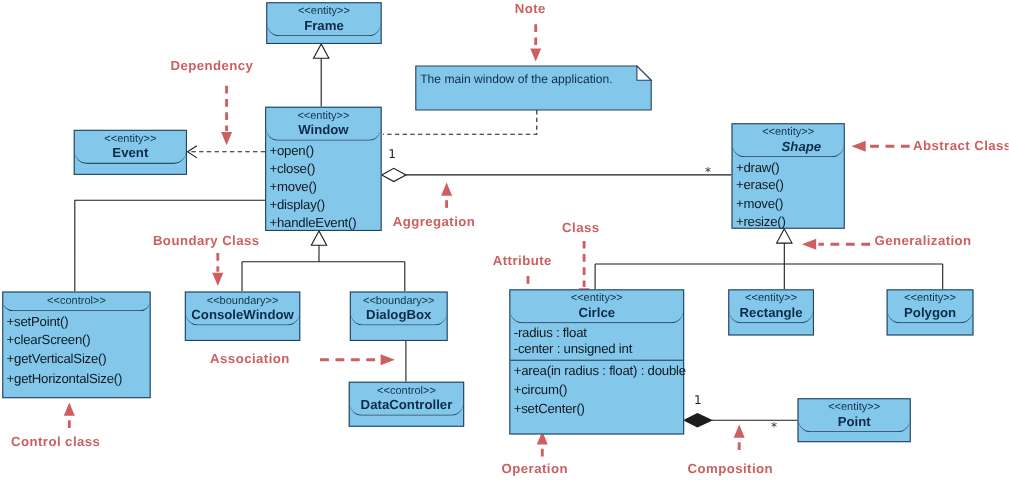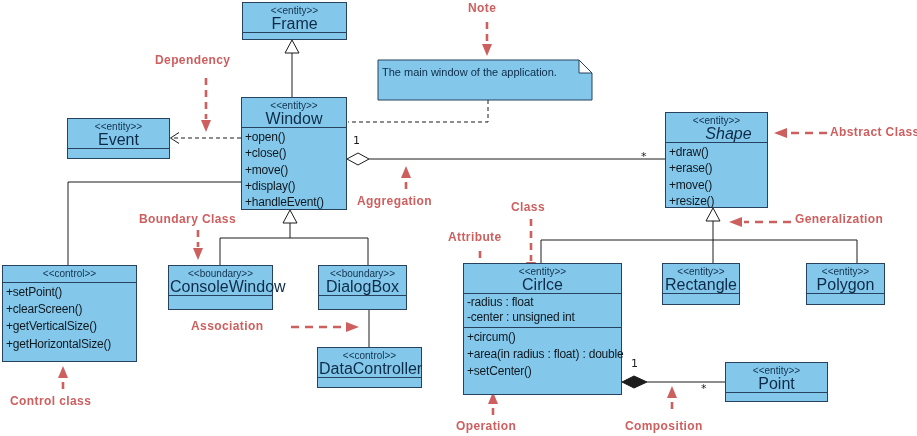--- a/index.html
+++ b/index.html
@@ -3,23 +3,23 @@
 <meta charset="utf-8">
 <style>
   html,body{margin:0;padding:0;background:#fff;}
   #canvas{position:relative;width:917px;height:436px;background:#ffffff;overflow:hidden;
           font-family:"Liberation Sans",sans-serif;}
   #wires{position:absolute;left:0;top:0;width:917px;height:436px;}
 
   
   .cls{position:absolute;background:#83C8EA;border:1px solid #27425F;box-sizing:border-box;
        display:flex;flex-direction:column;}
-  .hd{text-align:center;border-bottom:1px solid #27425F;padding:2px 1px 2px;}
+  .hd{text-align:center;border-bottom:1px solid #27425F;padding:2px 1px 2px;border-radius:11px;}
   .st{font-size:10px;line-height:12px;color:#13324F;white-space:nowrap;}
-  .nm{font-size:16px;line-height:13px;font-weight:normal;color:#0D2B49;white-space:nowrap;}
+  .nm{font-size:12px;line-height:13px;font-weight:bold;color:#0D2B49;white-space:nowrap;}
   .it .nm{font-style:italic;padding-left:24px;}
   .mem{padding:1px 3px;font-size:12px;letter-spacing:-0.2px;color:#101820;}
   .mem div{line-height:16.3px;white-space:nowrap;}
   .dcv div,.cirops div{line-height:17.2px;}
   .cirattrs div{line-height:15.4px;}
   .attrs{border-bottom:1px solid #27425F;}
   .empty{flex:1;}
 
   
   .rl{position:absolute;color:#CD5F5F;font-weight:bold;font-size:12px;letter-spacing:.4px;
@@ -223,22 +223,22 @@
   <div class="cls" style="left:463px;top:263px;width:159px;height:132px">
     <div class="hd">
       <div class="st">&lt;&lt;entity&gt;&gt;</div>
       <div class="nm">Cirlce</div>
     </div>
     <div class="mem attrs cirattrs">
       <div>-radius : float</div>
       <div>-center : unsigned int</div>
     </div>
     <div class="mem ops cirops">
+      <div>+area(in radius : float) : double</div>
       <div>+circum()</div>
-      <div>+area(in radius : float) : double</div>
       <div>+setCenter()</div>
     </div>
   </div>
 
   <div class="cls" style="left:662px;top:263px;width:78px;height:42px">
     <div class="hd">
       <div class="st">&lt;&lt;entity&gt;&gt;</div>
       <div class="nm">Rectangle</div>
     </div>
     <div class="empty"></div>

